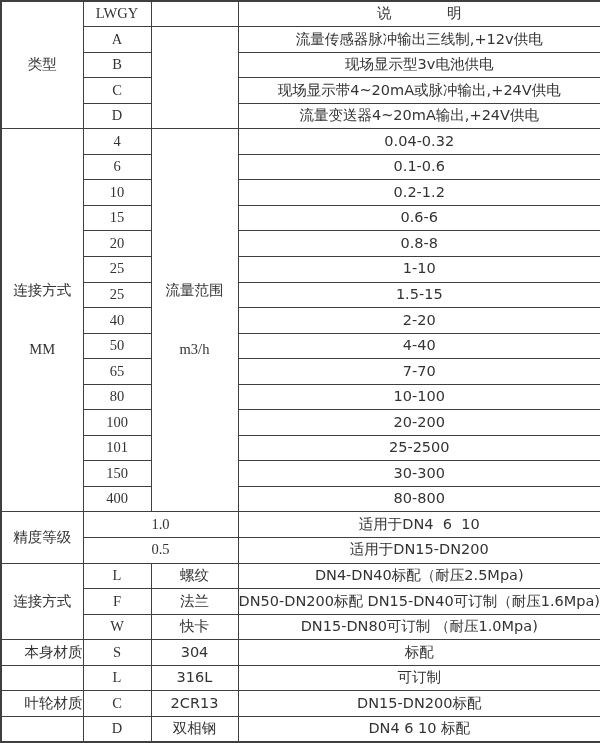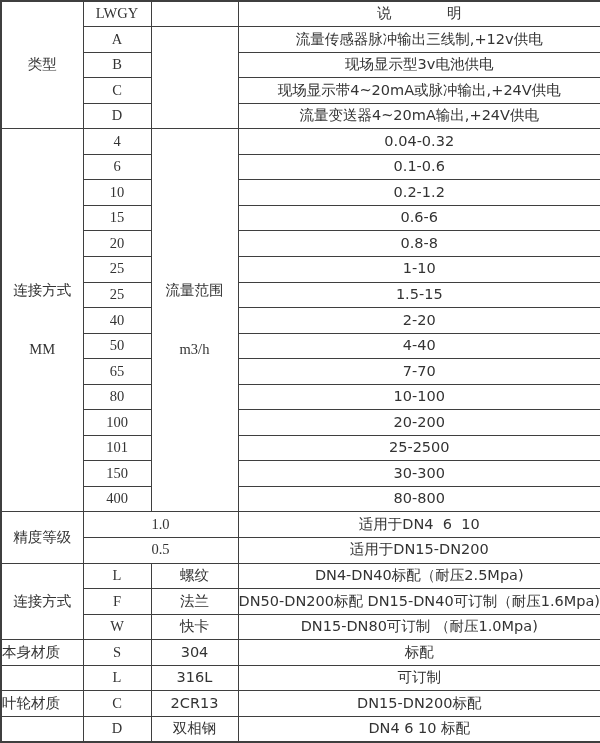--- a/index.html
+++ b/index.html
@@ -29,21 +29,21 @@
     border: 1px solid var(--border);
     vertical-align: middle;
     white-space: pre;
     overflow: hidden;
     padding: 0;
     line-height: 1.35;
   }
   tr.r { height: 25.5px; }
   td.center { text-align: center; font-family: Liberation Serif, serif; }
   td.lpad   { text-align: center; padding-left: 5px; }
-  td.lpad-sm{ text-align: left; padding-left: 3px; }
+  td.lpad-sm{ text-align: right; padding-left: 3px; }
   .line { display: block; text-align: center; }
 </style>
 </head>
 <body>
 
 <table class="spec">
   <colgroup>
     <col style="width:82px">
       <col style="width:68px">
       <col style="width:87px">

